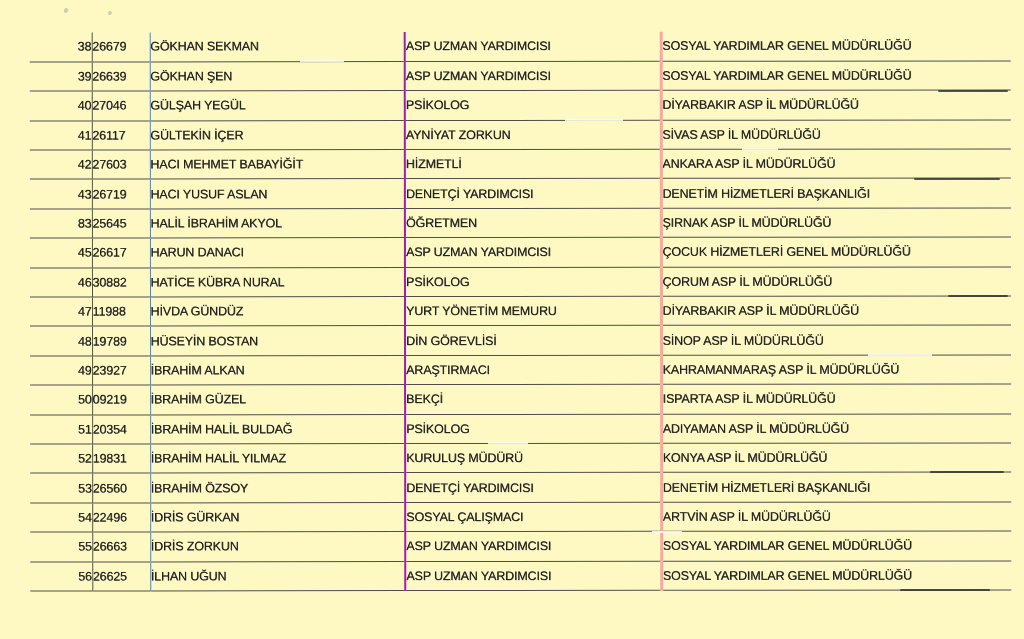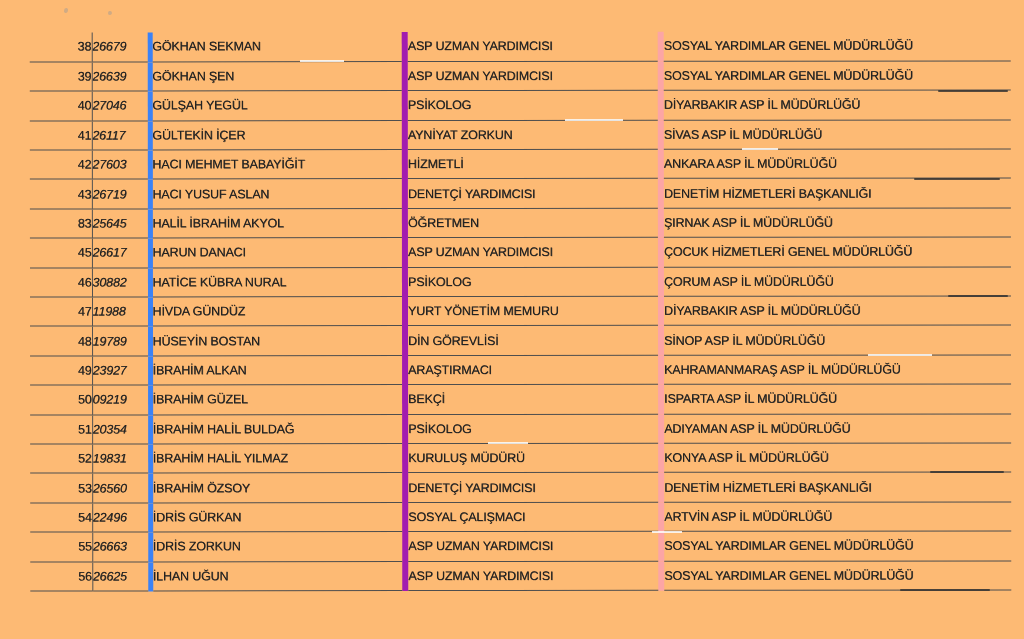--- a/index.html
+++ b/index.html
@@ -7,21 +7,21 @@
     padding: 0;
     width: 1024px;
     height: 639px;
     overflow: hidden;
     background: #ffffff;
   }
   .page {
     position: relative;
     width: 1024px;
     height: 639px;
-    background: #fdba74;
+    background: #fef9c3;
     font-family: "Liberation Sans", sans-serif;
     color: #1f1f1f;
   }
   table.roster {
     position: absolute;
     left: 30px;
     top: 32px;
     width: 981px;
     border-collapse: collapse;
     table-layout: fixed;
@@ -47,30 +47,29 @@
   }
   table.roster tr { border-bottom: 1px solid #4e4e4e; }
 
   td.c-no {
     text-align: right;
     padding-right: 9px;
     border-right: 1px solid #525252;
   }
   td.c-id {
     padding-left: 6px;
-    border-right: 5px solid #3b82f6;
-    font-style: italic;
+    border-right: 1px solid #3b82f6;
   }
   td.c-name {
     padding-left: 8px;
-    border-right: 6px solid #a21caf;
+    border-right: 2px solid #a21caf;
   }
   td.c-title {
     padding-left: 6px;
-    border-right: 6px solid #fca5a5;
+    border-right: 3px solid #fca5a5;
   }
   td.c-unit { padding-left: 7px; }
 
   
   .gap {
     position: absolute;
     height: 2px;
     background: #fdfdfc;
     opacity: 0.85;
   }

